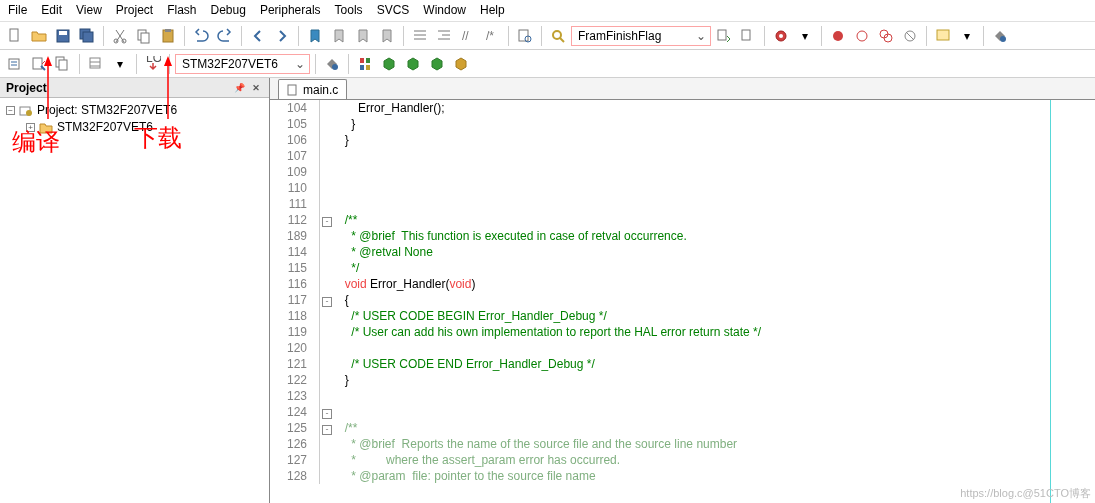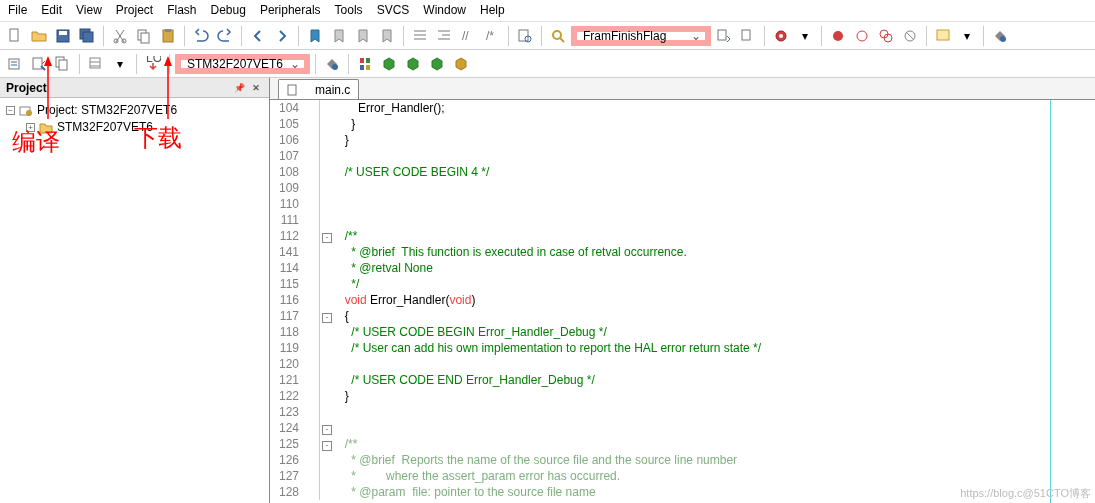--- a/index.html
+++ b/index.html
@@ -3,41 +3,41 @@
 <meta charset="utf-8">
 <style>
 *{box-sizing:border-box;margin:0;padding:0;font-family:"Segoe UI",Tahoma,sans-serif;font-size:12px}
 body{background:#fff;width:1095px;height:503px;overflow:hidden;position:relative}
 .menubar{display:flex;gap:14px;padding:3px 8px;background:#fff;border-bottom:1px solid #e0e0e0;height:22px;align-items:flex-start}
 .menubar span{cursor:default}
 .toolbar{display:flex;align-items:center;padding:2px 4px;background:#fff;border-bottom:1px solid #d0d0d0;height:28px;gap:2px}
 .toolbar .sep{width:1px;height:20px;background:#ccc;margin:0 3px}
 .tbtn{width:22px;height:22px;display:flex;align-items:center;justify-content:center;border:1px solid transparent;border-radius:2px}
 .tbtn svg{width:16px;height:16px}
-.combo{display:inline-flex;align-items:center;height:20px;border:6px solid #fca5a5;background:#fff;padding:0 2px 0 6px;min-width:130px;position:relative}
+.combo{display:inline-flex;align-items:center;height:20px;border:1px solid #fca5a5;background:#fff;padding:0 2px 0 6px;min-width:130px;position:relative}
 .combo .arrow{margin-left:auto;width:14px;text-align:center;color:#555}
 .main{display:flex;height:calc(100% - 78px)}
 .sidebar{width:270px;border-right:1px solid #888;display:flex;flex-direction:column;position:relative}
 .panel-header{background:#eaeaea;border-bottom:1px solid #bbb;padding:2px 6px;display:flex;align-items:center;height:20px;font-weight:bold}
 .panel-header .wbtn{margin-left:auto;display:flex;gap:2px}
 .panel-header .wbtn span{width:14px;height:14px;display:flex;align-items:center;justify-content:center;font-size:9px;color:#555;border:1px solid transparent}
 .tree{padding:4px 6px;font-size:12px;line-height:17px}
 .tree .row{display:flex;align-items:center;gap:4px}
 .tree .indent{width:16px;display:inline-block}
 .tree .mp{width:9px;height:9px;border:1px solid #888;display:inline-flex;align-items:center;justify-content:center;font-size:8px;line-height:1;color:#555}
 .ann{position:absolute;font-family:"SimSun","宋体";font-size:24px;color:#ff0000;pointer-events:none}
 .arrow-svg{position:absolute;pointer-events:none}
 .editor{flex:1;display:flex;flex-direction:column;min-width:0}
 .tabbar{height:22px;display:flex;align-items:flex-end;padding-left:8px;border-bottom:1px solid #888;background:#f4f4f4}
-.tab{display:flex;align-items:center;gap:16px;background:#fff;border:1px solid #888;border-bottom:none;padding:2px 8px;height:20px;border-radius:2px 2px 0 0}
+.tab{display:flex;align-items:center;gap:4px;background:#fff;border:1px solid #888;border-bottom:none;padding:2px 8px;height:20px;border-radius:2px 2px 0 0}
 .tab svg{width:12px;height:12px}
 .code{flex:1;overflow:hidden;font-family:Consolas,monospace;font-size:13px;line-height:16px;background:#fff;position:relative}
 .code-inner{position:absolute;top:0;left:0;right:0}
 .line{display:flex;height:16px;white-space:pre}
-.gutter{width:50px;text-align:right;color:#808080;background:#fff;padding-right:20px;border-right:1px solid #ccc}
+.gutter{width:50px;text-align:right;color:#808080;background:#fff;padding-right:12px;border-right:1px solid #ccc}
 .fold{width:14px;text-align:center;color:#808080;background:#fff}
 .fold.minus::before{content:"-";display:inline-block;width:8px;height:8px;border:1px solid #888;background:#fff;font-size:9px;line-height:7px;text-align:center}
 .txt{padding-left:4px}
 .c-kw{color:#ef4444}
 .c-cm{color:#008000}
 .c-cm2{color:#80b080}
 .c-pp{color:#808000}
 .c-fn{color:#000}
 .vline{position:absolute;top:0;bottom:0;width:1px;background:#11c7c7;opacity:.7}
 .watermark{position:absolute;right:4px;bottom:2px;color:#bbb;font-size:11px}
@@ -372,26 +372,25 @@
         <span>main.c</span>
       </div>
     </div>
     <div class="code">
       <div class="vline" style="left:780px"></div>
       <div class="code-inner" id="code-inner">
           <div class="line"><div class="gutter">104</div><div class="fold"></div><div class="txt ">      Error_Handler();</div></div>
           <div class="line"><div class="gutter">105</div><div class="fold"></div><div class="txt ">    }</div></div>
           <div class="line"><div class="gutter">106</div><div class="fold"></div><div class="txt ">  }</div></div>
           <div class="line"><div class="gutter">107</div><div class="fold"></div><div class="txt "></div></div>
-          <div class="line"><div class="gutter">108</div><div class="fold"></div><div class="txt c-cm">  /* USER CODE BEGIN 4 */</div></div>
           <div class="line"><div class="gutter">109</div><div class="fold"></div><div class="txt "></div></div>
           <div class="line"><div class="gutter">110</div><div class="fold"></div></div>
           <div class="line"><div class="gutter">111</div><div class="fold"></div><div class="txt "></div></div>
           <div class="line"><div class="gutter">112</div><div class="fold minus"></div><div class="txt ">  <span class="c-cm">/**</span></div></div>
-          <div class="line"><div class="gutter">141</div><div class="fold"></div><div class="txt ">  <span class="c-cm">  * @brief  This function is executed in case of retval occurrence.</span></div></div>
+          <div class="line"><div class="gutter">189</div><div class="fold"></div><div class="txt ">  <span class="c-cm">  * @brief  This function is executed in case of retval occurrence.</span></div></div>
           <div class="line"><div class="gutter">114</div><div class="fold"></div><div class="txt ">  <span class="c-cm">  * @retval None</span></div></div>
           <div class="line"><div class="gutter">115</div><div class="fold"></div><div class="txt ">  <span class="c-cm">  */</span></div></div>
           <div class="line"><div class="gutter">116</div><div class="fold"></div><div class="txt ">  <span class="c-kw">void</span> <span class="c-fn">Error_Handler</span>(<span class="c-kw">void</span>)</div></div>
           <div class="line"><div class="gutter">117</div><div class="fold minus"></div><div class="txt ">  {</div></div>
           <div class="line"><div class="gutter">118</div><div class="fold"></div><div class="txt ">    <span class="c-cm">/* USER CODE BEGIN Error_Handler_Debug */</span></div></div>
           <div class="line"><div class="gutter">119</div><div class="fold"></div><div class="txt ">    <span class="c-cm">/* User can add his own implementation to report the HAL error return state */</span></div></div>
           <div class="line"><div class="gutter">120</div><div class="fold"></div><div class="txt "></div></div>
           <div class="line"><div class="gutter">121</div><div class="fold"></div><div class="txt ">    <span class="c-cm">/* USER CODE END Error_Handler_Debug */</span></div></div>
           <div class="line"><div class="gutter">122</div><div class="fold"></div><div class="txt ">  }</div></div>
           <div class="line"><div class="gutter">123</div><div class="fold"></div><div class="txt "></div></div>

